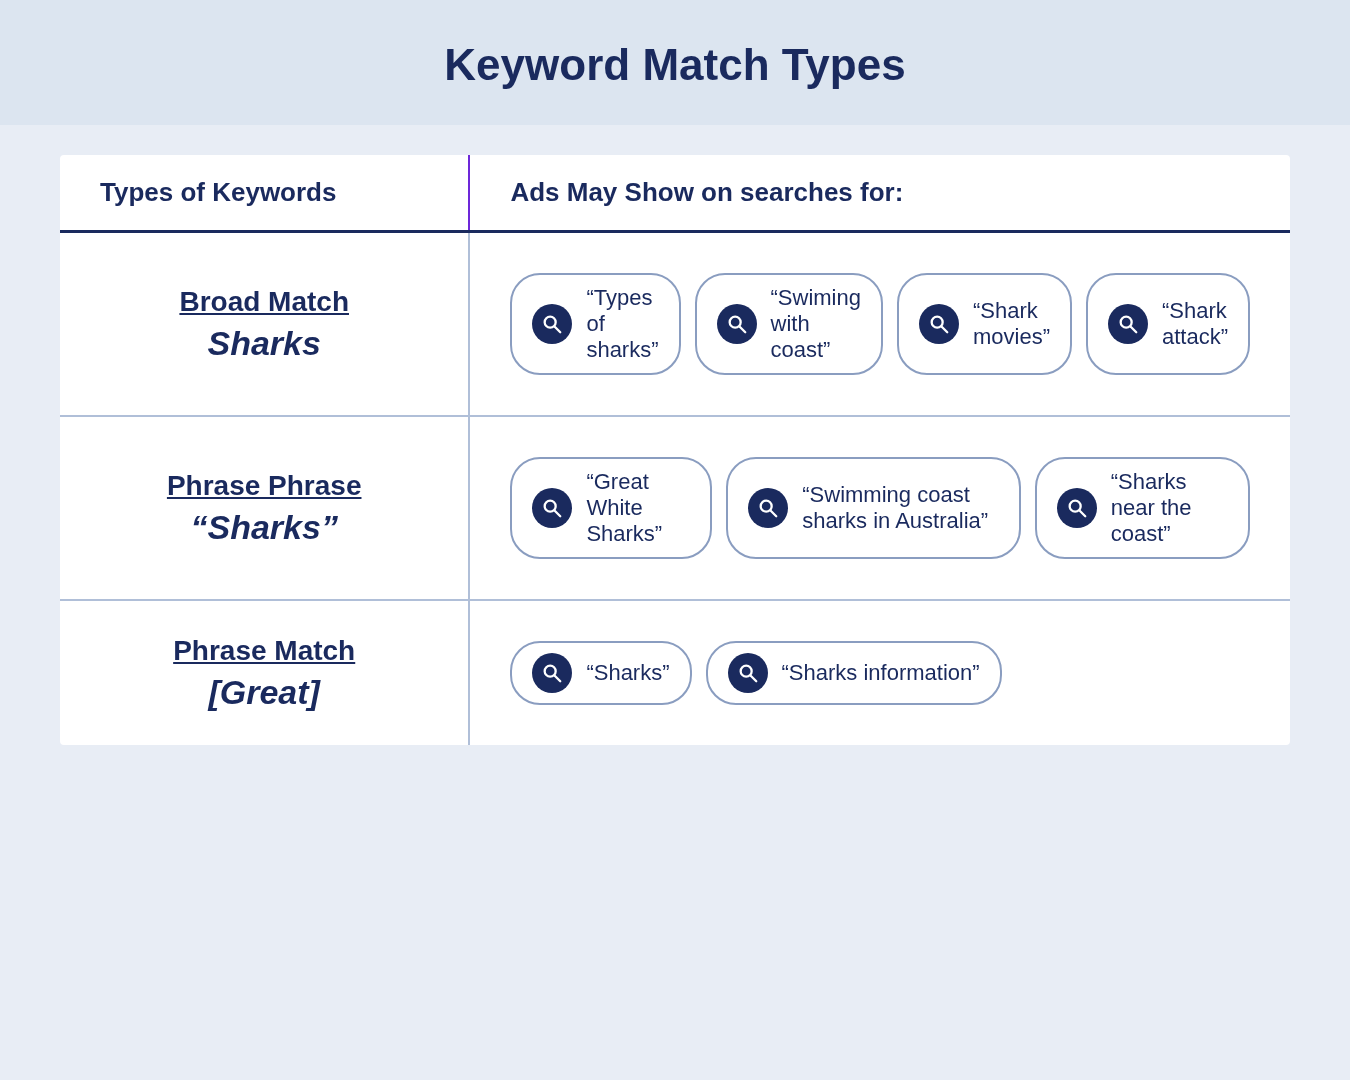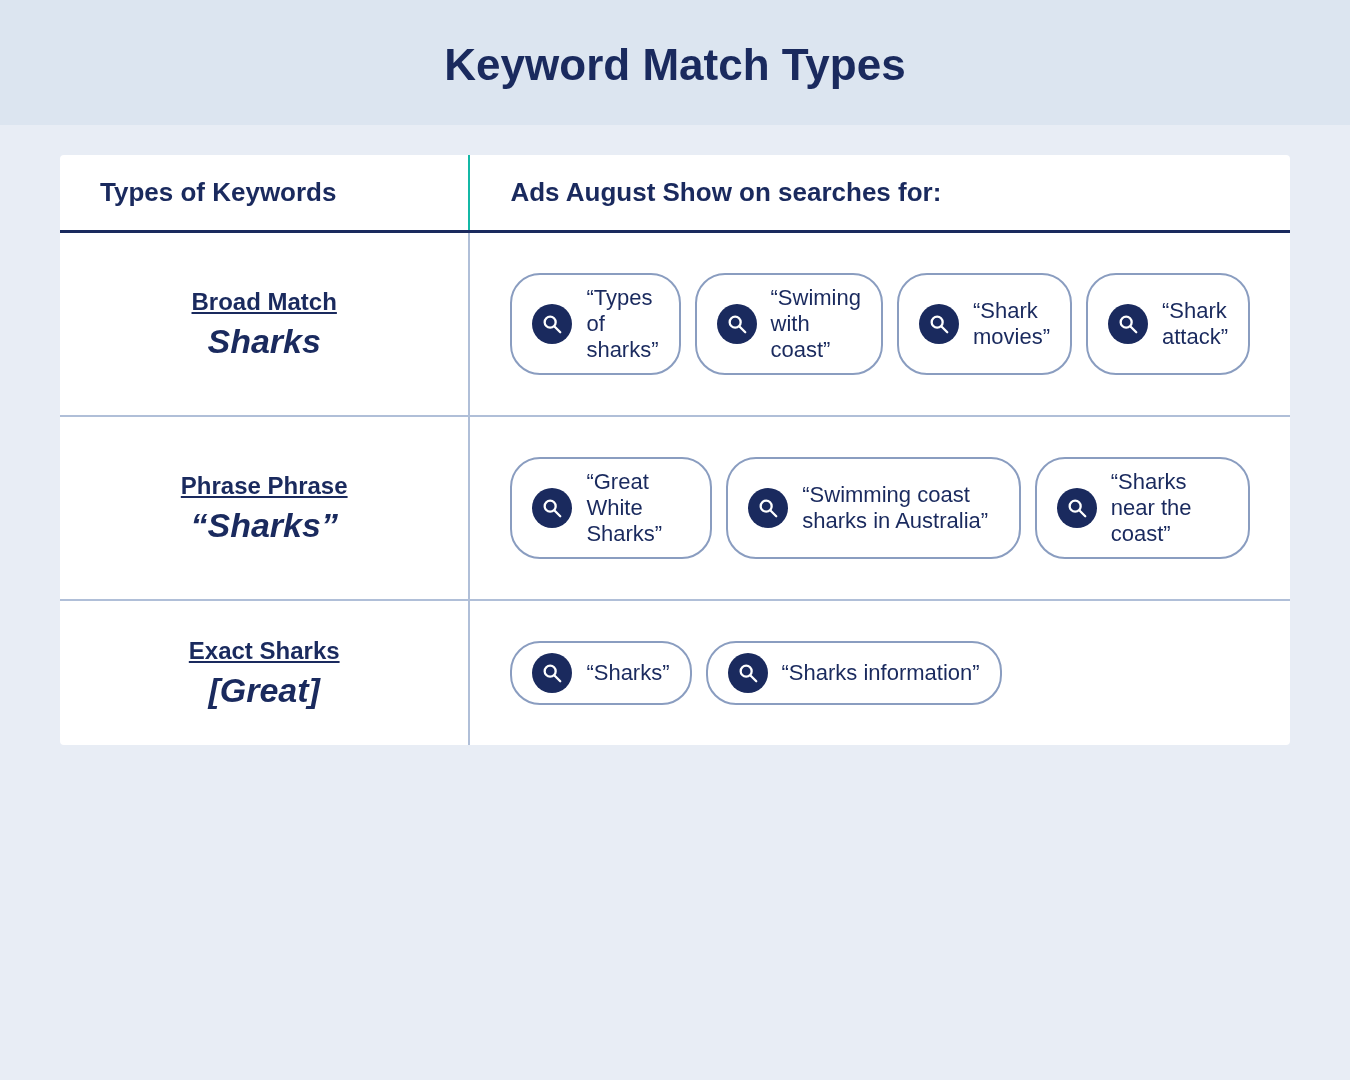--- a/index.html
+++ b/index.html
@@ -44,41 +44,41 @@
       color: #1a2a5e;
       font-size: 26px;
       font-weight: 800;
       padding: 22px 40px;
       border-bottom: 3px solid #1a2a5e;
       text-align: left;
     }
 
     .table thead tr th:first-child {
       width: 35%;
-      border-right: 2px solid #14b8a6;
+      border-right: 2px solid #6d28d9;
     }
 
     .table tbody tr td {
       padding: 30px 40px;
       vertical-align: middle;
       border-bottom: 2px solid #b0bfd8;
     }
 
     .table tbody tr:last-child td {
       border-bottom: none;
     }
 
     .table tbody tr td:first-child {
       border-right: 2px solid #b0bfd8;
       text-align: center;
     }
 
     .keyword-type-label {
       color: #1a2a5e;
-      font-size: 24px;
+      font-size: 28px;
       font-weight: 800;
       text-decoration: underline;
       display: block;
       margin-bottom: 6px;
     }
 
     .keyword-type-value {
       color: #1a2a5e;
       font-size: 34px;
       font-style: italic;
@@ -132,21 +132,21 @@
 
 <div class="header">
   <h1>Keyword Match Types</h1>
 </div>
 
 <div class="table-container">
   <table class="table">
     <thead>
       <tr>
         <th>Types of Keywords</th>
-        <th>Ads August Show on searches for:</th>
+        <th>Ads May Show on searches for:</th>
       </tr>
     </thead>
     <tbody id="table-body">
     <tr>
           <td>
             <span class="keyword-type-label">Broad Match</span>
             <span class="keyword-type-value">Sharks</span>
           </td>
           <td>
             <div class="search-items">
@@ -221,21 +221,21 @@
         <line x1="15" y1="15" x2="21" y2="21" stroke="white" stroke-width="2.5" stroke-linecap="round"></line>
       </svg>
                 </div>
                 <span class="search-text">“Sharks near the coast”</span>
               </div>
             </div>
           </td>
         </tr>
         <tr>
           <td>
-            <span class="keyword-type-label">Exact Sharks</span>
+            <span class="keyword-type-label">Phrase Match</span>
             <span class="keyword-type-value">[Great]</span>
           </td>
           <td>
             <div class="search-items">
               <div class="search-item">
                 <div class="search-icon-circle">
                   <svg viewBox="0 0 24 24" xmlns="http://www.w3.org/2000/svg">
         <circle cx="10" cy="10" r="6" stroke="white" stroke-width="2.5" fill="none"></circle>
         <line x1="15" y1="15" x2="21" y2="21" stroke="white" stroke-width="2.5" stroke-linecap="round"></line>
       </svg>

